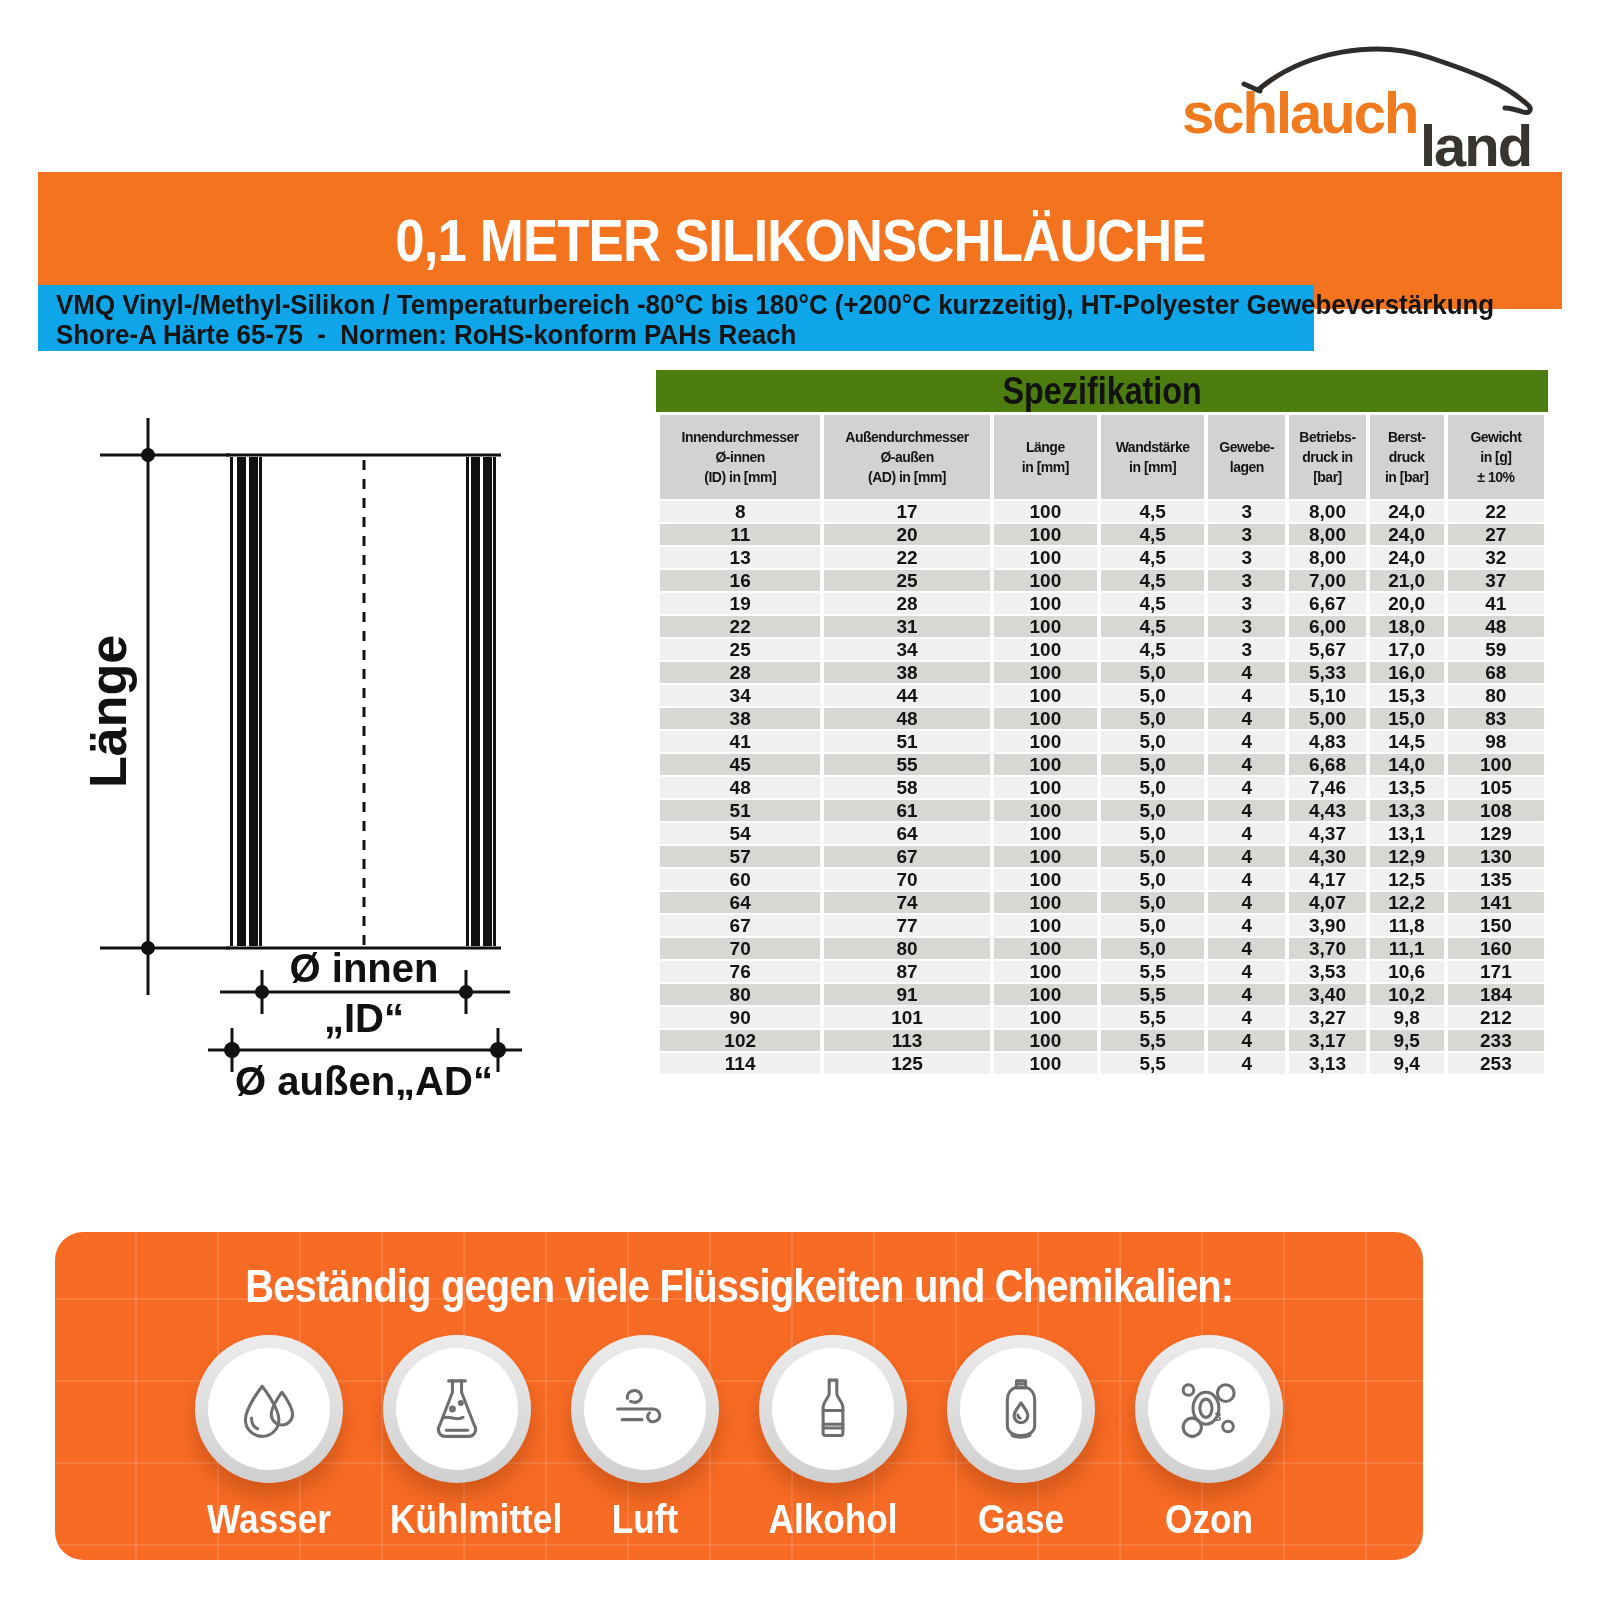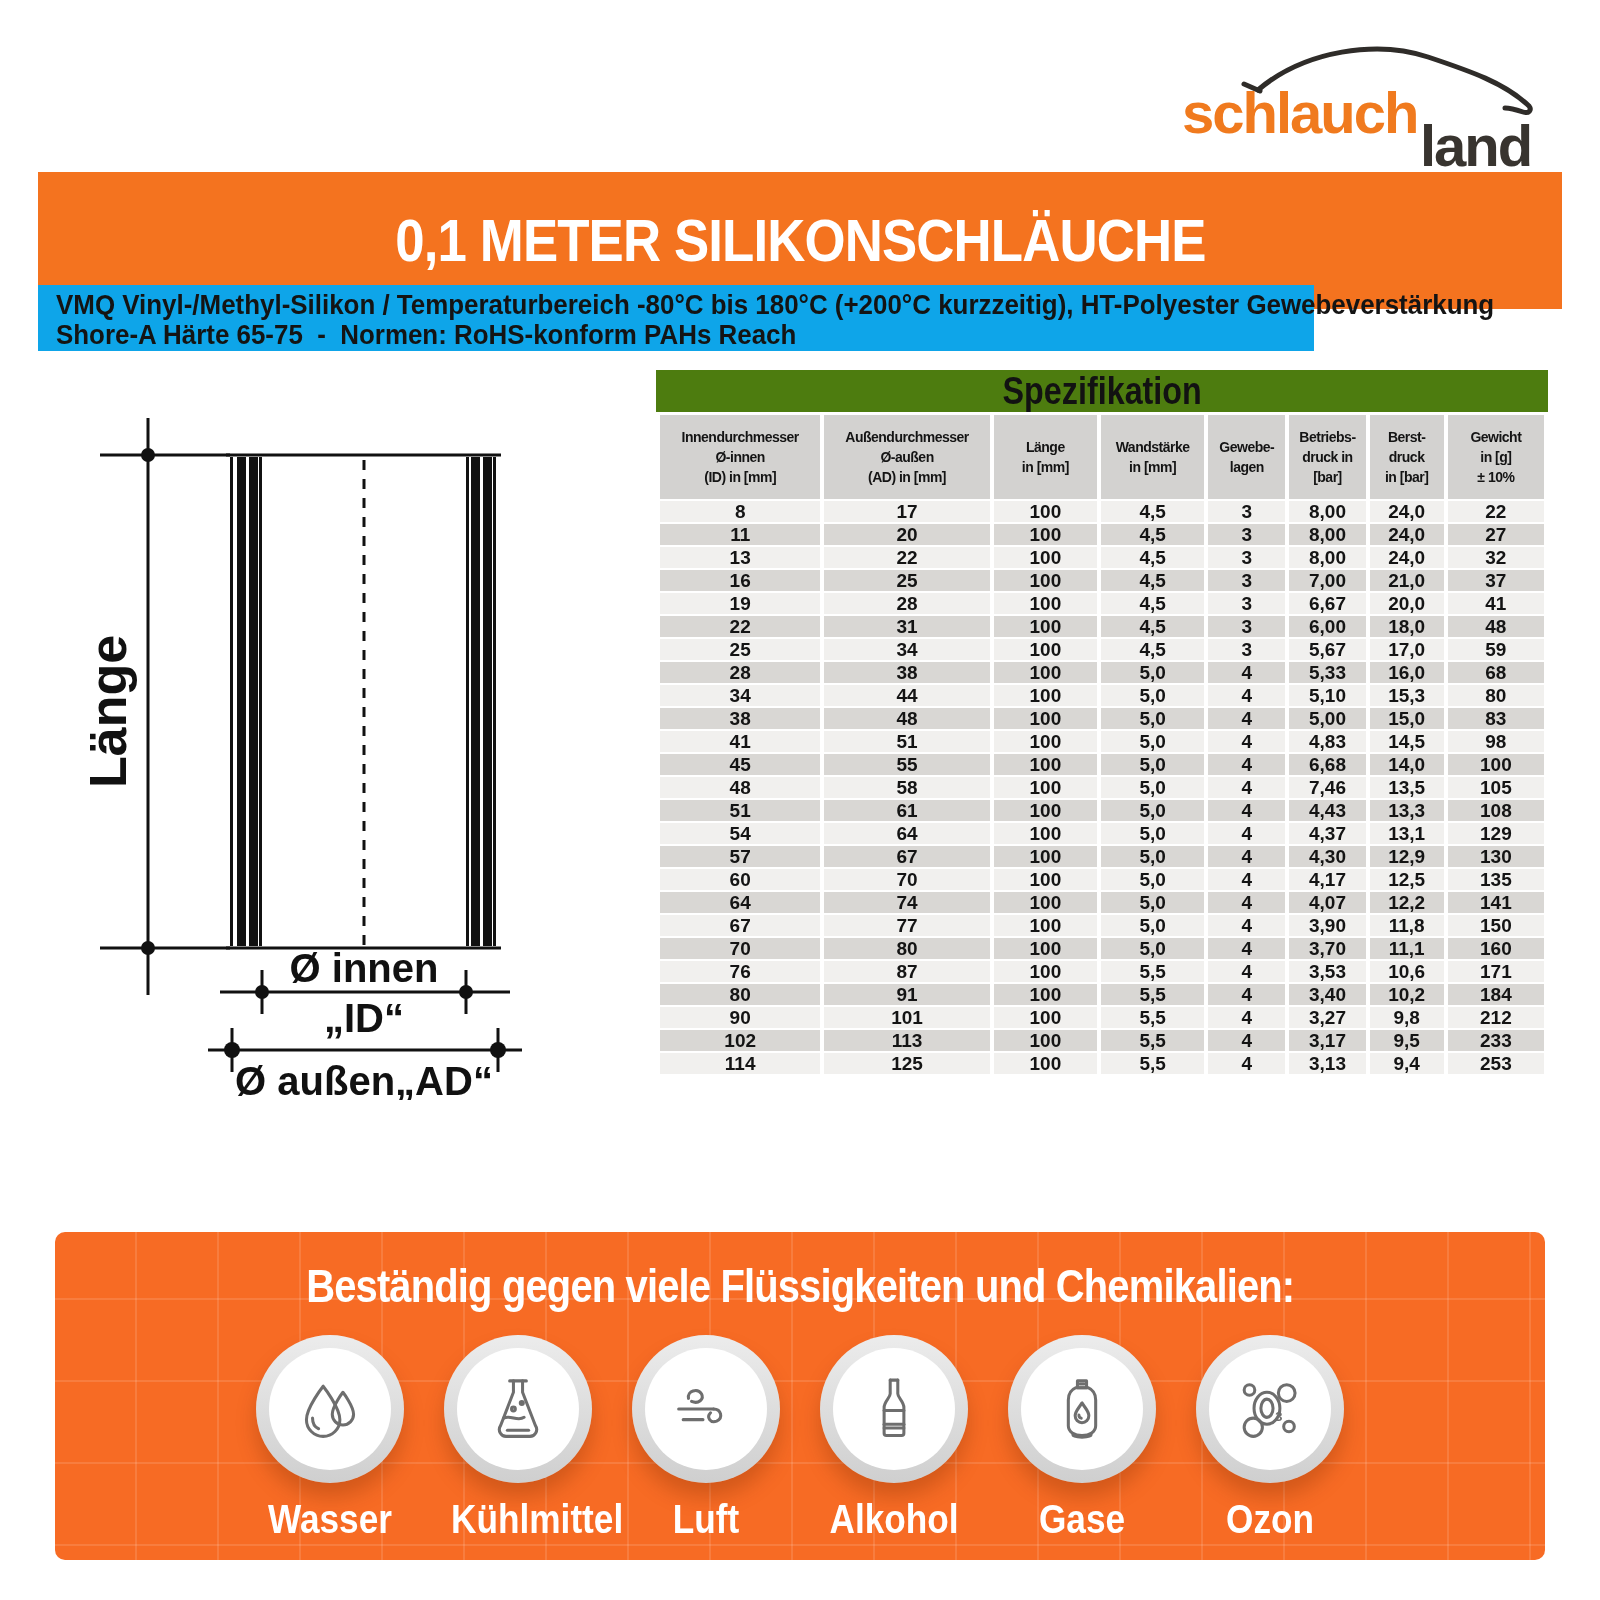--- a/index.html
+++ b/index.html
@@ -56,22 +56,22 @@
   }
   table.spec-table td {
     height:21px; text-align:center; vertical-align:middle;
     font-size:19px; font-weight:bold; color:#141414; padding:0; line-height:21px;
   }
   table.spec-table tbody tr:nth-child(odd)  td { background:#F1F0EE; }
   table.spec-table tbody tr:nth-child(even) td { background:#D9D7D4; }
 
   
   .resist-box {
-    position:absolute; top:1232px; left:55px; width:1490px; height:328px;
-    background:#F76B24; border-radius:10px; overflow:hidden;
+    position:absolute; top:1232px; left:55px; width:1368px; height:328px;
+    background:#F76B24; border-radius:28px; overflow:hidden;
   }
   .resist-box::before {
     content:""; position:absolute; inset:0;
     background-image:
       linear-gradient(rgba(255,255,255,.12) 2px, transparent 2px),
       linear-gradient(90deg, rgba(255,255,255,.12) 2px, transparent 2px);
     background-size:82px 82px; background-position:0 66px, 80px 0;
   }
   .resist-title {
     position:relative; margin-top:26px; text-align:center; color:#fff;

